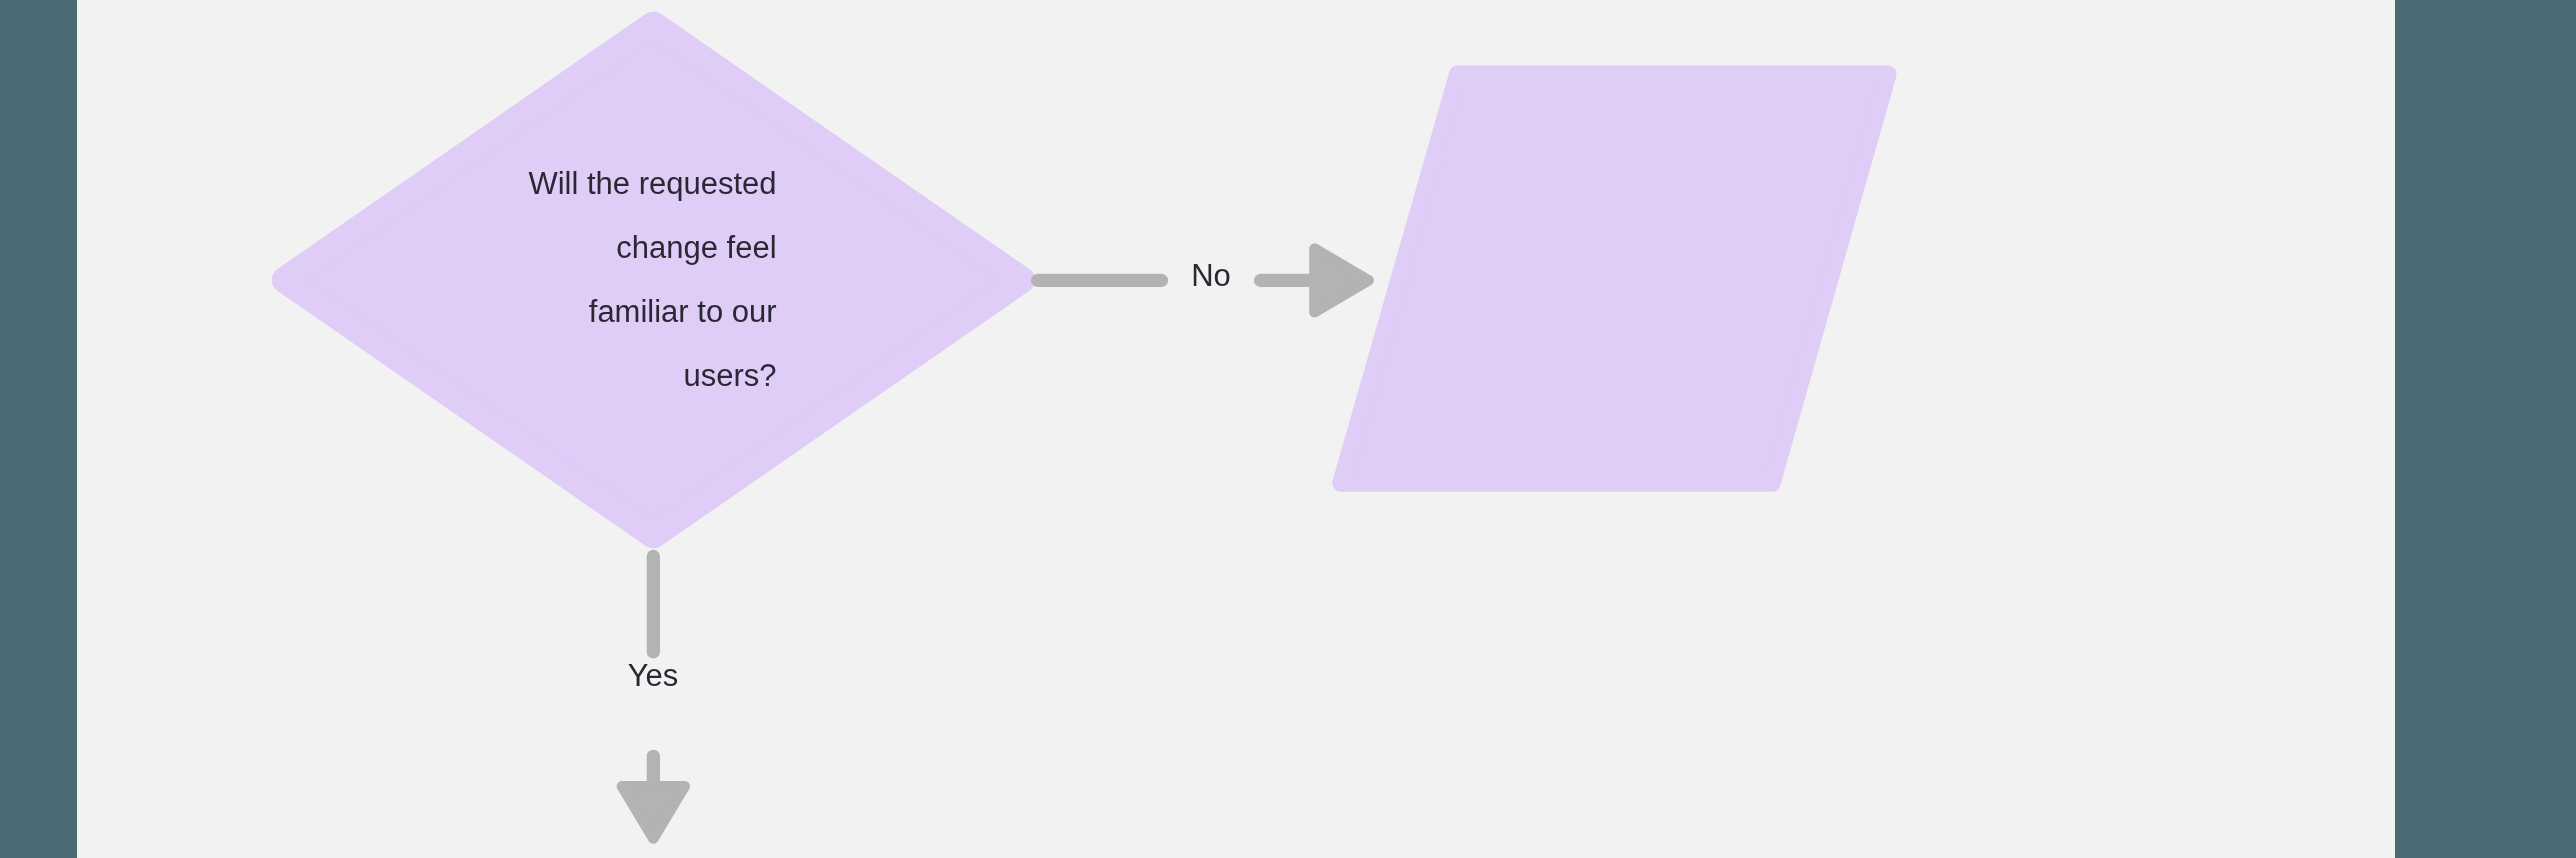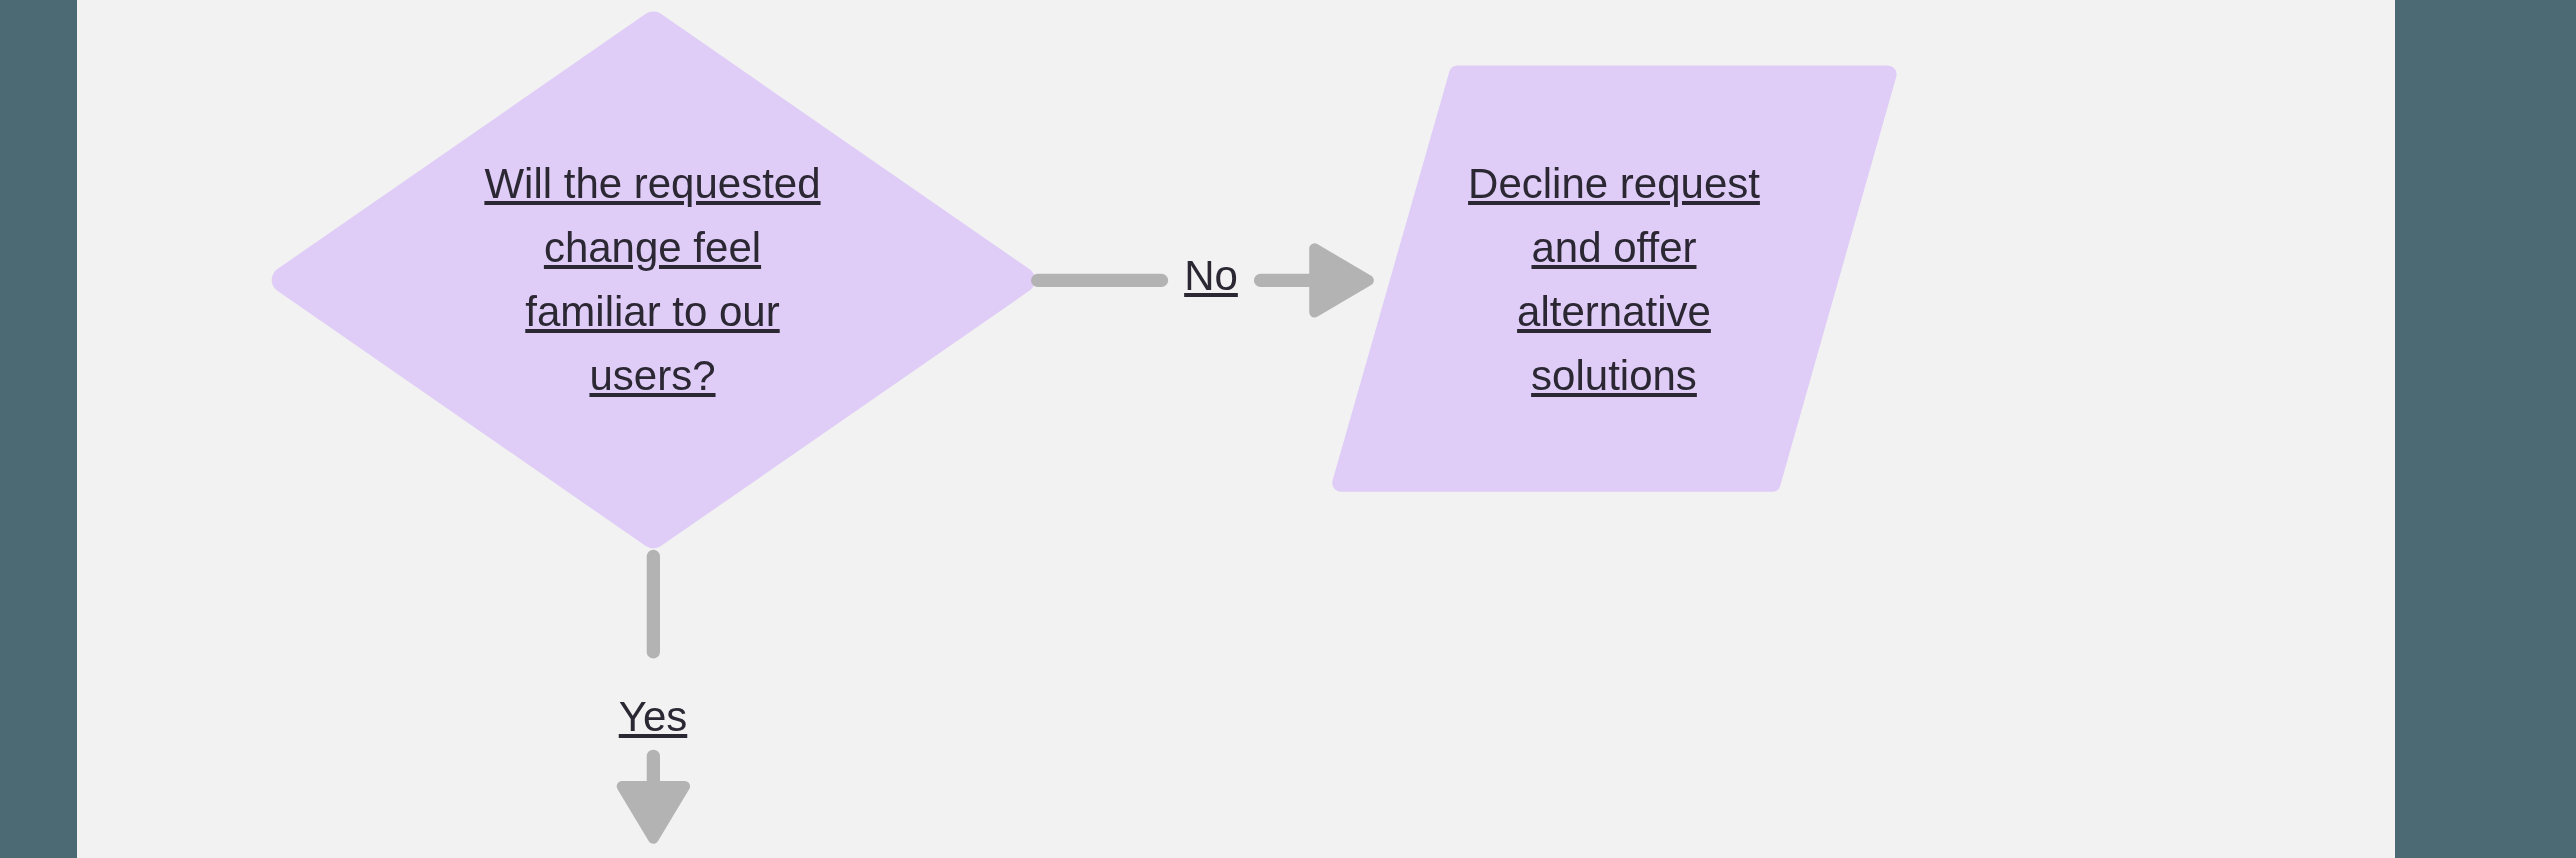--- a/index.html
+++ b/index.html
@@ -47,45 +47,44 @@
     stroke: var(--connector, #b3b3b3);
     stroke-width: 12;
     stroke-linejoin: round;
   }
 
   .node-label, .edge-label {
     position: absolute;
     display: flex;
     align-items: center;
     justify-content: center;
-    text-align: center;
+    text-align: right;
     white-space: pre-line;
     color: var(--text, #2b2834);
-    font-size: 42px;
+    font-size: 31px;
     line-height: 64px;
     user-select: none;
-    text-decoration: underline;
   }
   .node-label.decision {
     left: 387px; top: 152px;
     width: 531px; height: 255px;
   }
   .node-label.output {
     left: 1393px; top: 152px;
     width: 442px; height: 255px;
   }
   .edge-label {
     line-height: 44px;
   }
   .edge-label.no {
     left: 1167px; top: 249px;
     width: 88px; height: 53px;
   }
   .edge-label.yes {
-    left: 609px; top: 690px;
+    left: 609px; top: 649px;
     width: 88px; height: 53px;
   }
 </style>
 </head>
 <body>
 
 <div class="canvas">
 
   <div class="edge-band left"></div>
   <div class="edge-band right"></div>
@@ -103,23 +102,19 @@
     <line class="connector-line" x1="738.5" y1="629" x2="738.5" y2="737"></line>
     <line class="connector-line" x1="738.5" y1="855" x2="738.5" y2="882"></line>
     <polygon class="connector-head" points="703,889 774,889 738.5,948"></polygon>
   </svg>
 
   <div class="node-label decision">Will the requested
 change feel
 familiar to our
 users?</div>
 
-  <div class="node-label output">Decline request
-and offer
-alternative
-solutions</div>
 
   <div class="edge-label no">No</div>
 
   <div class="edge-label yes">Yes</div>
 
 </div>
 
 
 </body></html>

